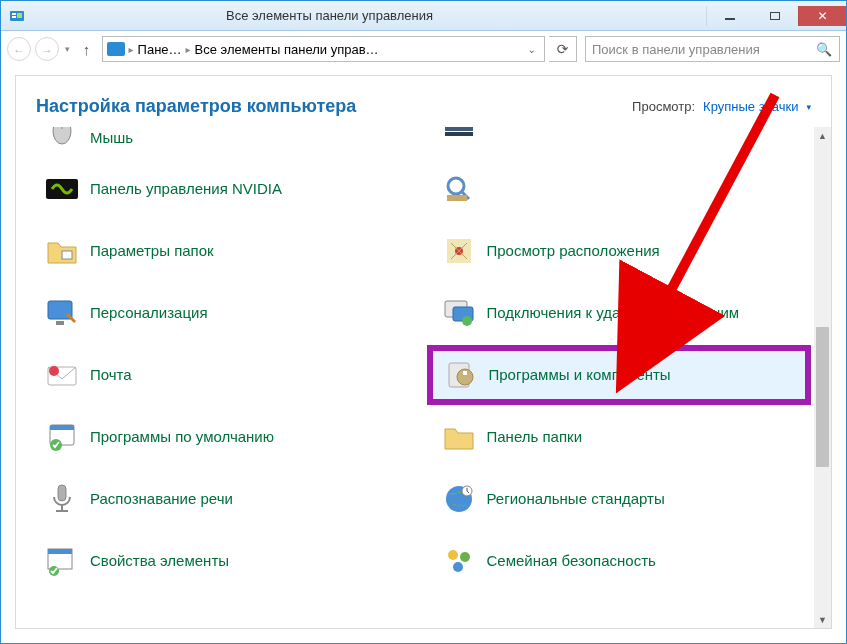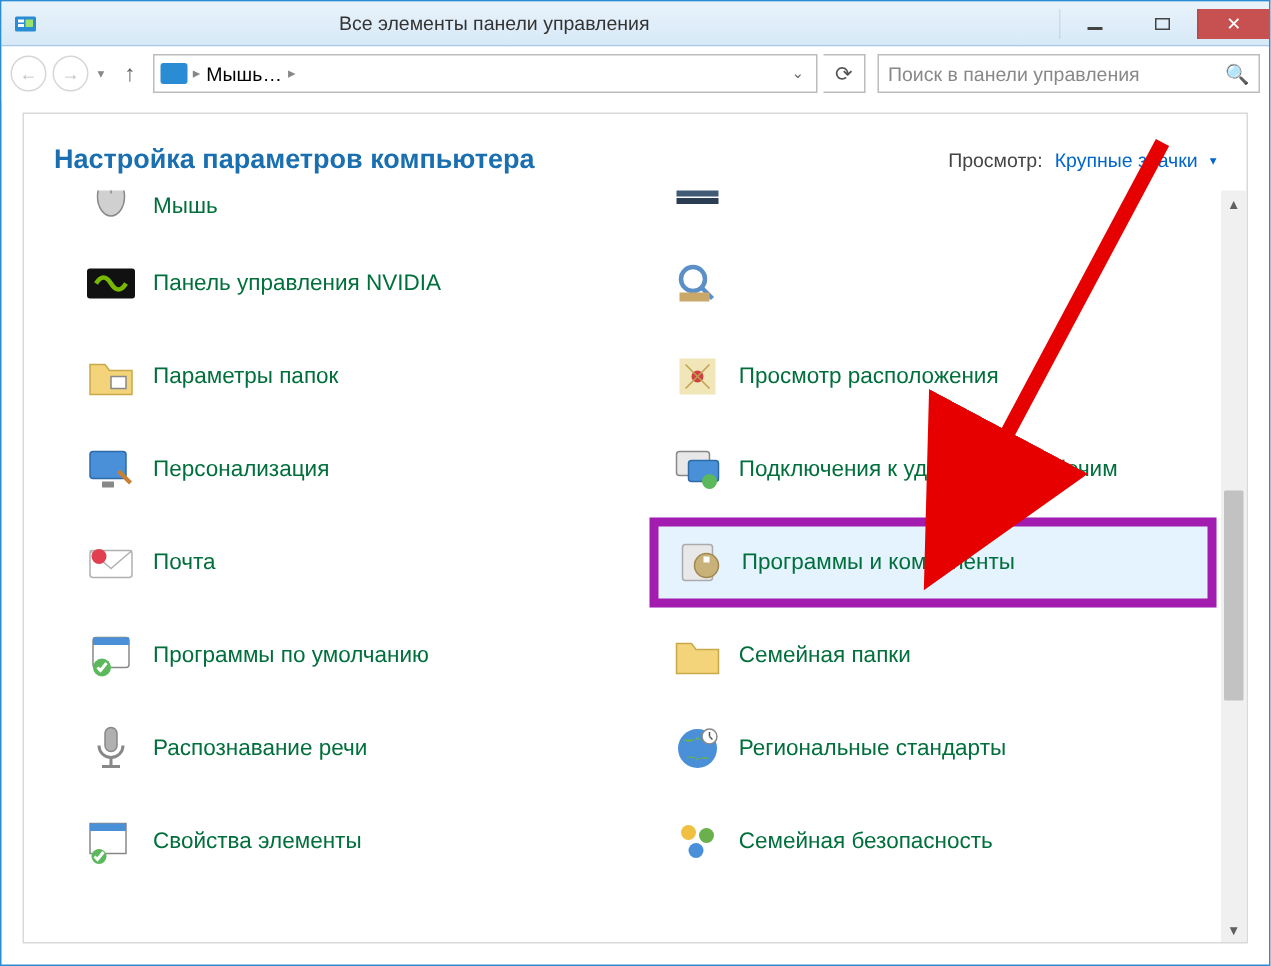--- a/index.html
+++ b/index.html
@@ -33,21 +33,21 @@
     .content-wrap { position: absolute; top: 66px; left: 0; right: 0; bottom: 0; display: flex; flex-direction: column; }
     .content-inner { margin: 8px 14px 14px 14px; border: 1px solid #d9d9d9; flex: 1; display: flex; flex-direction: column; overflow: hidden; background: #fff; }
 
     .header-row { padding: 20px 20px 10px 20px; display: flex; align-items: center; }
     .header-title { color: #1a6fb0; font-size: 18px; font-weight: 700; }
     .view-block { margin-left: auto; font-size: 13px; color: #444; display: flex; align-items: center; gap: 8px; }
     .view-link { color: #0066cc; }
     .view-dd { color: #0066cc; font-size: 9px; }
 
     .items-area { flex: 1; position: relative; overflow: hidden; }
-    .items-grid { position: absolute; top: 0; left: 12px; right: 20px; padding: 4px 6px 10px 20px; display: grid; grid-template-columns: 1fr 1fr; column-gap: 24px; row-gap: 14px; }
+    .items-grid { position: absolute; top: 0; left: 0; right: 20px; padding: 4px 6px 10px 20px; display: grid; grid-template-columns: 1fr 1fr; column-gap: 24px; row-gap: 14px; }
     .cp-item { display: flex; align-items: center; gap: 10px; min-height: 48px; padding: 4px 8px; }
     .cp-item.highlight { background: #e5f3ff; border: 6px solid #a21caf; margin: -6px; padding: 6px 10px; }
     .cp-icon { width: 36px; height: 36px; flex-shrink: 0; display: flex; align-items: center; justify-content: center; }
     .cp-label { color: #006f3c; font-size: 15px; line-height: 1.2; }
 
     .scroll { position: absolute; right: 0; top: 0; bottom: 0; width: 17px; background: #f0f0f0; }
     .scroll-btn { height: 17px; background: #f0f0f0; display: flex; align-items: center; justify-content: center; color: #606060; font-size: 9px; }
     .scroll-thumb { position: absolute; left: 2px; right: 2px; top: 200px; height: 140px; background: #c2c2c2; border-radius: 1px; }
 
     .arrow-overlay { position: absolute; top: 86px; right: 46px; pointer-events: none; z-index: 50; }
@@ -79,22 +79,23 @@
 </div>
 
 <div class="navbar">
   <div class="navbtn disabled">←</div>
   <div class="navbtn disabled">→</div>
   <div class="navdd">▾</div>
   <div class="up">↑</div>
   <div class="addressbar">
     <span class="addr-icon"></span>
     <span class="crumb-sep">▸</span>
-    <span class="crumb">Мышь…</span>
+    <span class="crumb">Пане…</span>
     <span class="crumb-sep">▸</span>
+    <span class="crumb">Все элементы панели управ…</span>
     <span class="addr-dd">⌄</span>
   </div>
   <div class="refresh">⟳</div>
   <div class="searchbox">
     <span>Поиск в панели управления</span>
     <span class="sicon">🔍</span>
   </div>
 </div>
 
 <div class="content-wrap">
@@ -222,21 +223,21 @@
               </svg>
             </span>
           <span class="cp-label">Программы по умолчанию</span>
         </div>
         <div class="cp-item">
           <span class="cp-icon">
               <svg viewBox="0 0 36 36">
                 <path d="M4 10 h10 l3 4 h15 v16 h-28 z" fill="#f3d47a" stroke="#caa84a"></path>
               </svg>
             </span>
-          <span class="cp-label">Семейная папки</span>
+          <span class="cp-label">Панель папки</span>
         </div>
 
         <div class="cp-item">
           <span class="cp-icon">
               <svg viewBox="0 0 36 36">
                 <rect x="14" y="4" width="8" height="16" rx="4" fill="#b0b0b0" stroke="#888"></rect>
                 <path d="M10 16 a8 8 0 0 0 16 0" fill="none" stroke="#888" stroke-width="2"></path>
                 <line x1="18" y1="24" x2="18" y2="30" stroke="#888" stroke-width="2"></line>
                 <line x1="12" y1="30" x2="24" y2="30" stroke="#888" stroke-width="2"></line>
               </svg>

